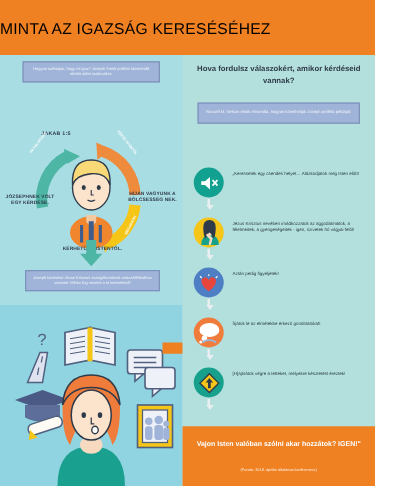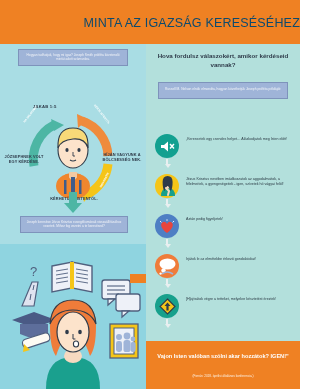--- a/index.html
+++ b/index.html
@@ -11,21 +11,21 @@
   }
   .page { position: relative; width: 300px; height: 389px; background: #a9dde4; }
 
   
   .header {
     position: absolute; left: 0; top: 0; width: 300px; height: 44px;
     background: #ef8123;
   }
   .header-title {
     position: absolute; left: 0; top: 16px; width: 300px;
-    text-align: right; color: #0c4a6e;
+    text-align: left; color: #000000;
     font-size: 12.5px; letter-spacing: 0.2px; white-space: nowrap;
   }
 
   
   .left-col {
     position: absolute; left: 0; top: 44px; width: 146px; height: 345px;
     background: #a9dde4;
   }
   .note-box {
     position: absolute; background: #9fb4d8; border: 0.6px solid #7e93bb;

